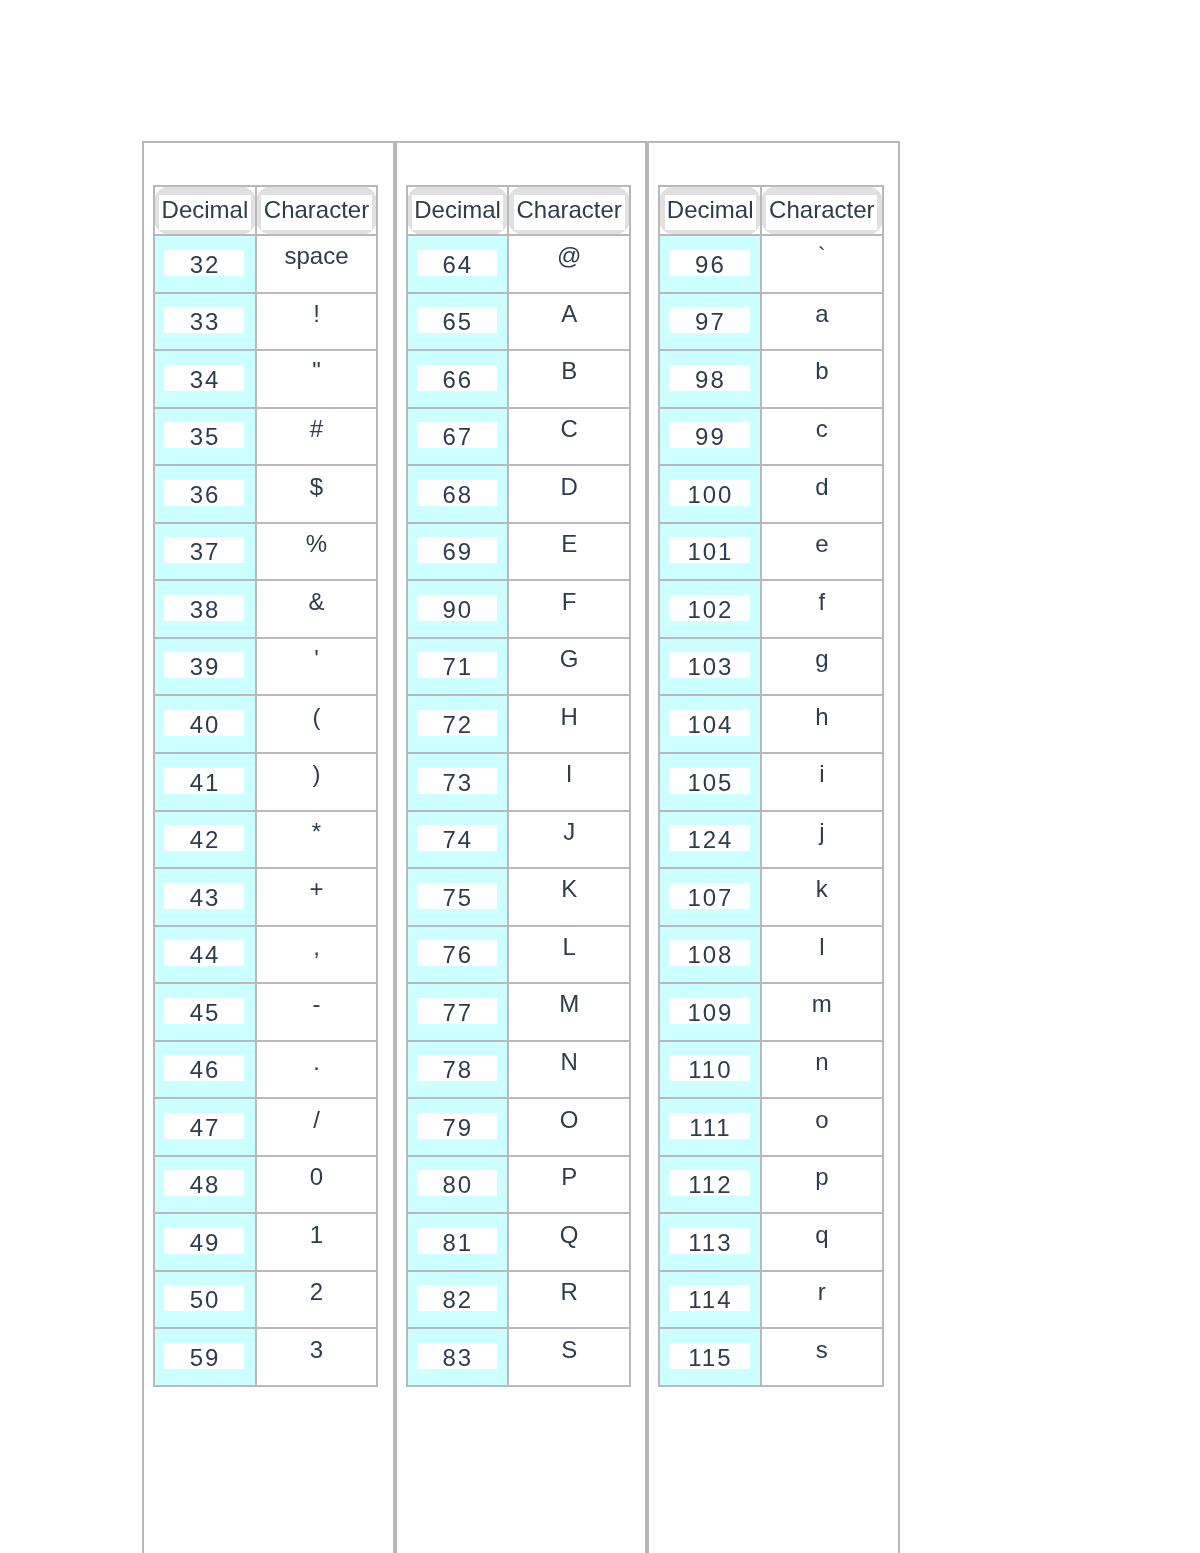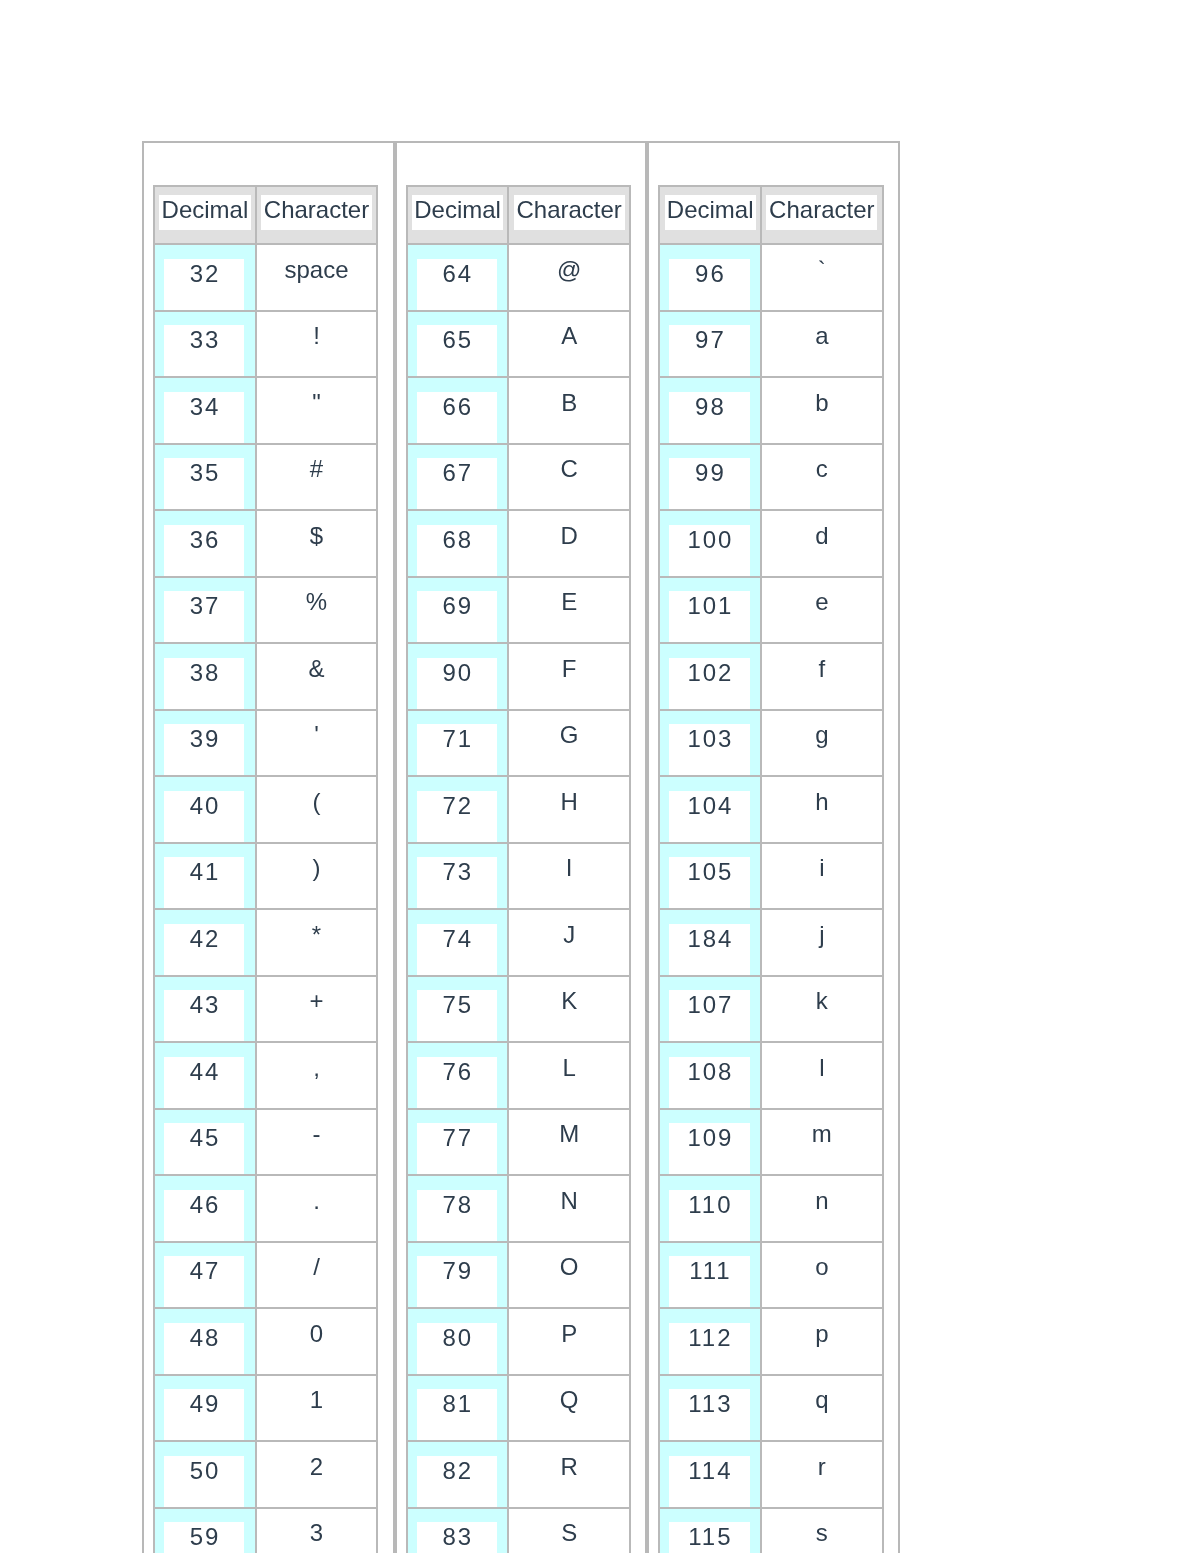--- a/index.html
+++ b/index.html
@@ -29,39 +29,39 @@
   }
   .tbl td, .tbl th {
     border:2px solid var(--cell-border,#b9b9b9);
     padding:0; margin:0;
   }
   .colA { width:101.8px; }
   .colB { width:121.4px; }
 
   .hcell {
     background:var(--header-bg,#e0e0e0);
-    font-weight:400; height:58px;
-    vertical-align:top; box-sizing:border-box;
+    font-weight:400; height:49px;
+    vertical-align:top; box-sizing:border-box;border-radius:16px;
   }
   .hcell .box {
     background:var(--cell-bg,#ffffff);
     font-size:24px; color:var(--text,#2e3d4c);
     line-height:30.6px; height:35.4px; box-sizing:border-box;
     text-align:center; white-space:nowrap;
     margin:7.6px 4.3px 0 4.3px;
   }
   .dcell {
     background:var(--decimal-bg,#ccffff);
     height:57.55px; vertical-align:top; box-sizing:border-box;
   }
   .dcell .box {
     background:var(--cell-bg,#ffffff);
     font-size:24px; letter-spacing:2px; text-indent:2px;
     color:var(--text,#2e3d4c);
-    line-height:30.4px; height:51px; box-sizing:border-box;
+    line-height:30.4px; height:26px; box-sizing:border-box;
     text-align:center; width:80.5px;
     margin:13.5px auto 0 auto;
     position:relative; left:-0.8px;
   }
   td.ccell {
     background:var(--cell-bg,#ffffff);
     font-size:24px; color:var(--text,#2e3d4c); text-align:center;
     height:57.55px; box-sizing:border-box;
     vertical-align:middle; padding-bottom:15px;
   }
@@ -423,21 +423,21 @@
               <td class="ccell">h</td>
             </tr>
             <tr>
               <td class="dcell">
                 <div class="box">105</div>
               </td>
               <td class="ccell">i</td>
             </tr>
             <tr>
               <td class="dcell">
-                <div class="box">184</div>
+                <div class="box">124</div>
               </td>
               <td class="ccell">j</td>
             </tr>
             <tr>
               <td class="dcell">
                 <div class="box">107</div>
               </td>
               <td class="ccell">k</td>
             </tr>
             <tr>

